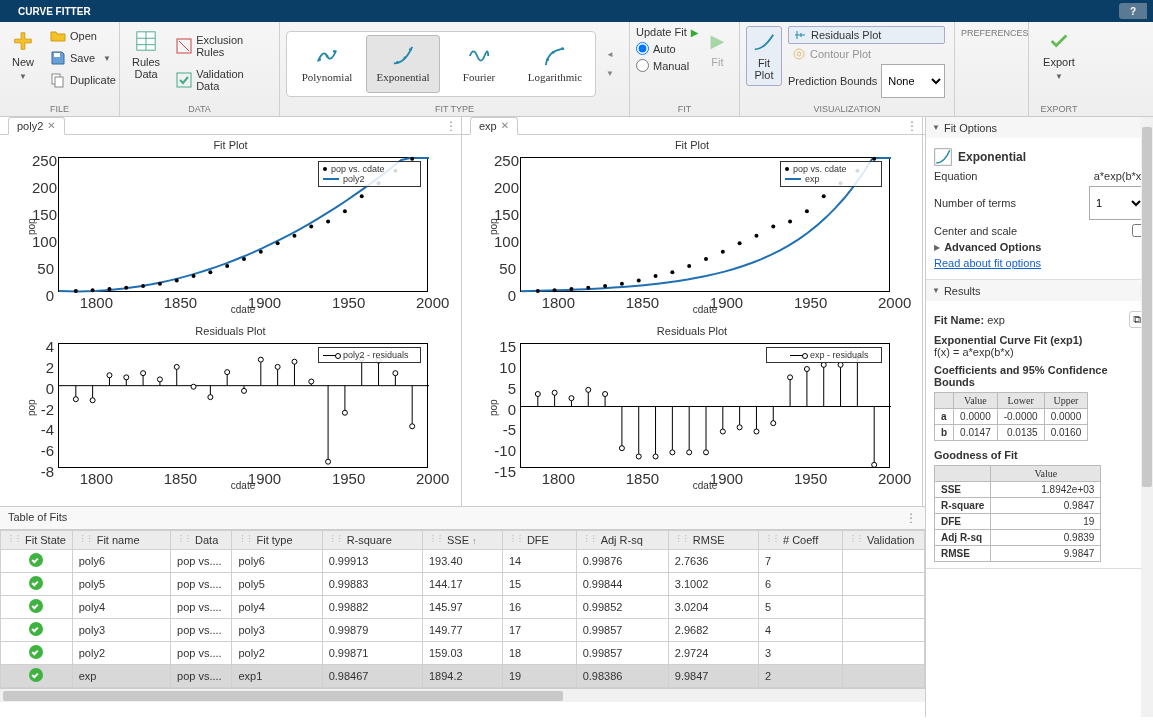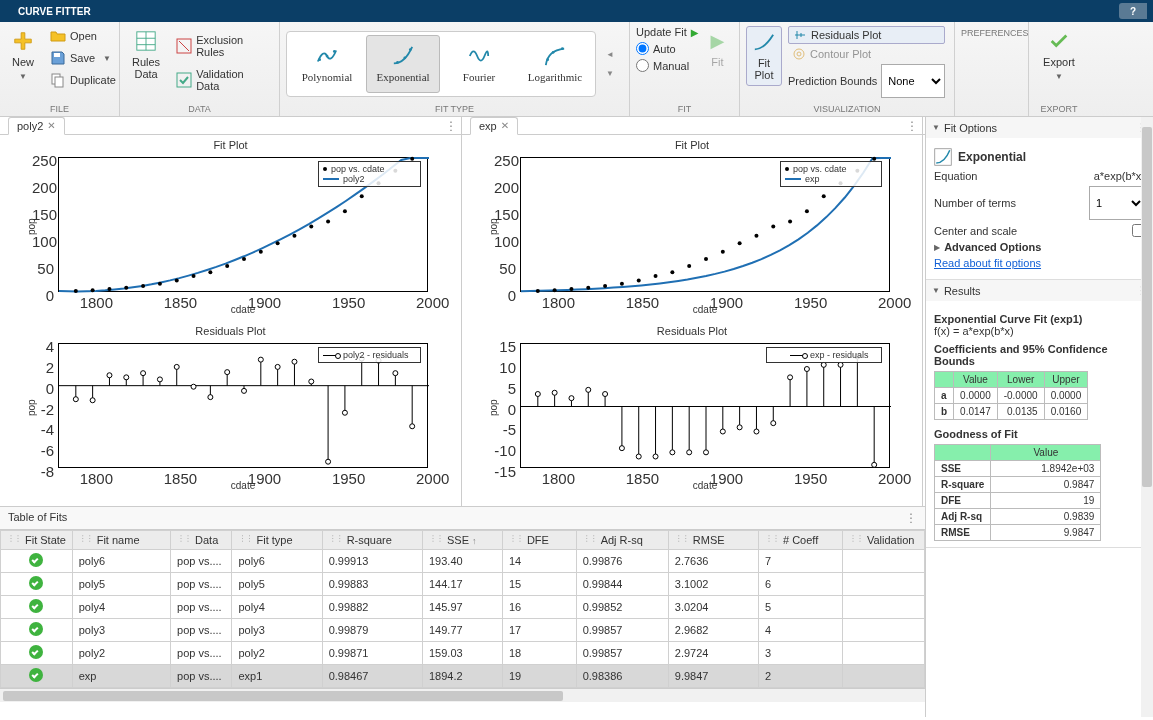--- a/index.html
+++ b/index.html
@@ -71,21 +71,21 @@
 
 .rpanel { position:absolute; top:117px; right:0; width:228px; border-left:1px solid #ccc; height:600px; background:#fff; overflow:hidden; font-size:11px; }
 .rpanel .sect { border-bottom:1px solid #ddd; }
 .rpanel .sect-h { display:flex; align-items:center; gap:4px; padding:4px 6px; background:#f6f6f6; }
 .rpanel .sect-h .tri { font-size:8px; color:#666; }
 .rpanel .body { padding:6px 8px; }
 .rpanel .row { display:flex; align-items:center; justify-content:space-between; margin:4px 0; }
 .rpanel a { color:#1361d6; text-decoration:underline; }
 .minitab { border-collapse:collapse; font-size:10px; margin-top:4px; }
 .minitab th, .minitab td { border:1px solid #bbb; padding:2px 6px; text-align:right; }
-.minitab th { background:#86efac; font-weight:normal; text-align:center; }
+.minitab th { background:#e5e5e5; font-weight:normal; text-align:center;font-family:Liberation Serif, serif; }
 .minitab td.l { text-align:left; font-weight:bold; }
 .vscroll { position:absolute; right:0; top:0; width:12px; height:100%; background:#f1f1f1; }
 .vscroll .thumb { position:absolute; left:1px; top:10px; width:10px; height:360px; background:#c8c8c8; border-radius:2px; }
 
 svg { overflow:visible; }
 </style>
 </head>
 <body>
 
 <div class="titlebar">
@@ -667,20 +667,24 @@
         </div>
     </div>
   </div>
   <div class="sect">
     <div class="sect-h">
         <span class="tri">▼</span>
         <span>Results</span>
         <span style="margin-left:auto">⋮</span>
       </div>
     <div class="body">
+      <div class="row">
+          <span><b>Fit Name:</b> <span>exp</span></span>
+          <span style="border:1px solid #ccc;padding:1px 3px;border-radius:3px">⧉</span>
+        </div>
       <div style="margin-top:6px"><b>Exponential Curve Fit (exp1)</b></div>
       <div>f(x) = a*exp(b*x)</div>
       <div style="margin-top:6px"><b>Coefficients and 95% Confidence Bounds</b></div>
       <table class="minitab" id="coef-tab">
           <tbody>
             <tr>
               <th></th>
               <th>Value</th>
               <th>Lower</th>
               <th>Upper</th>

